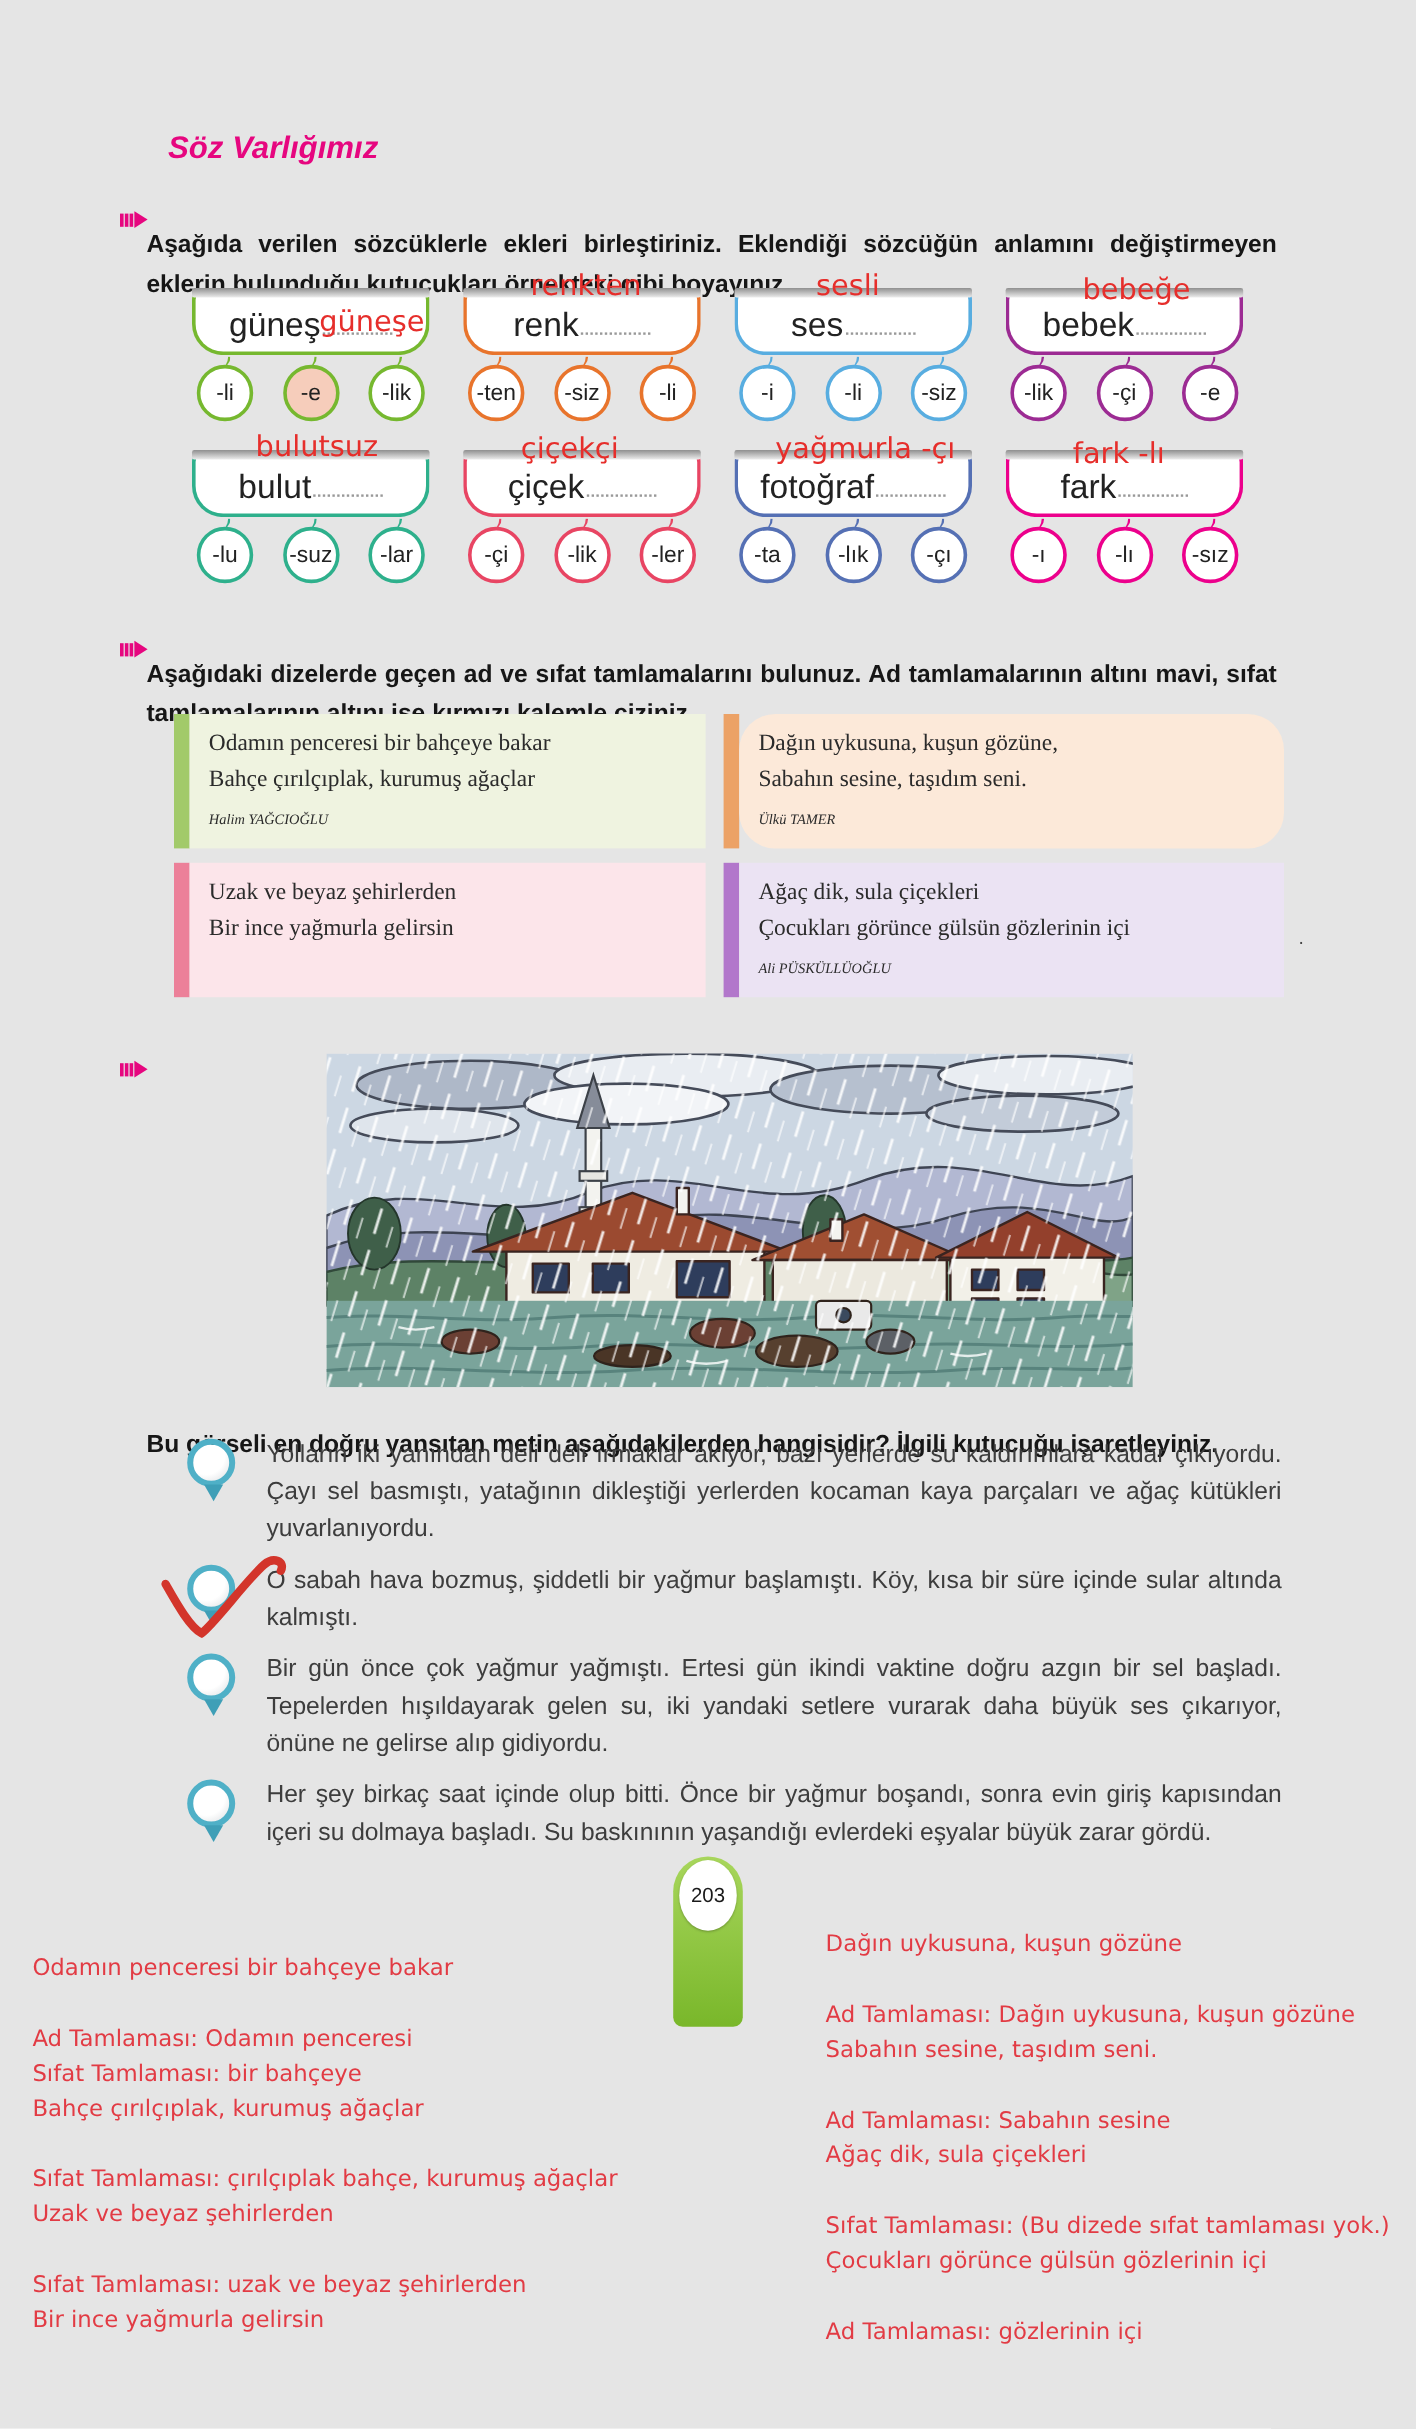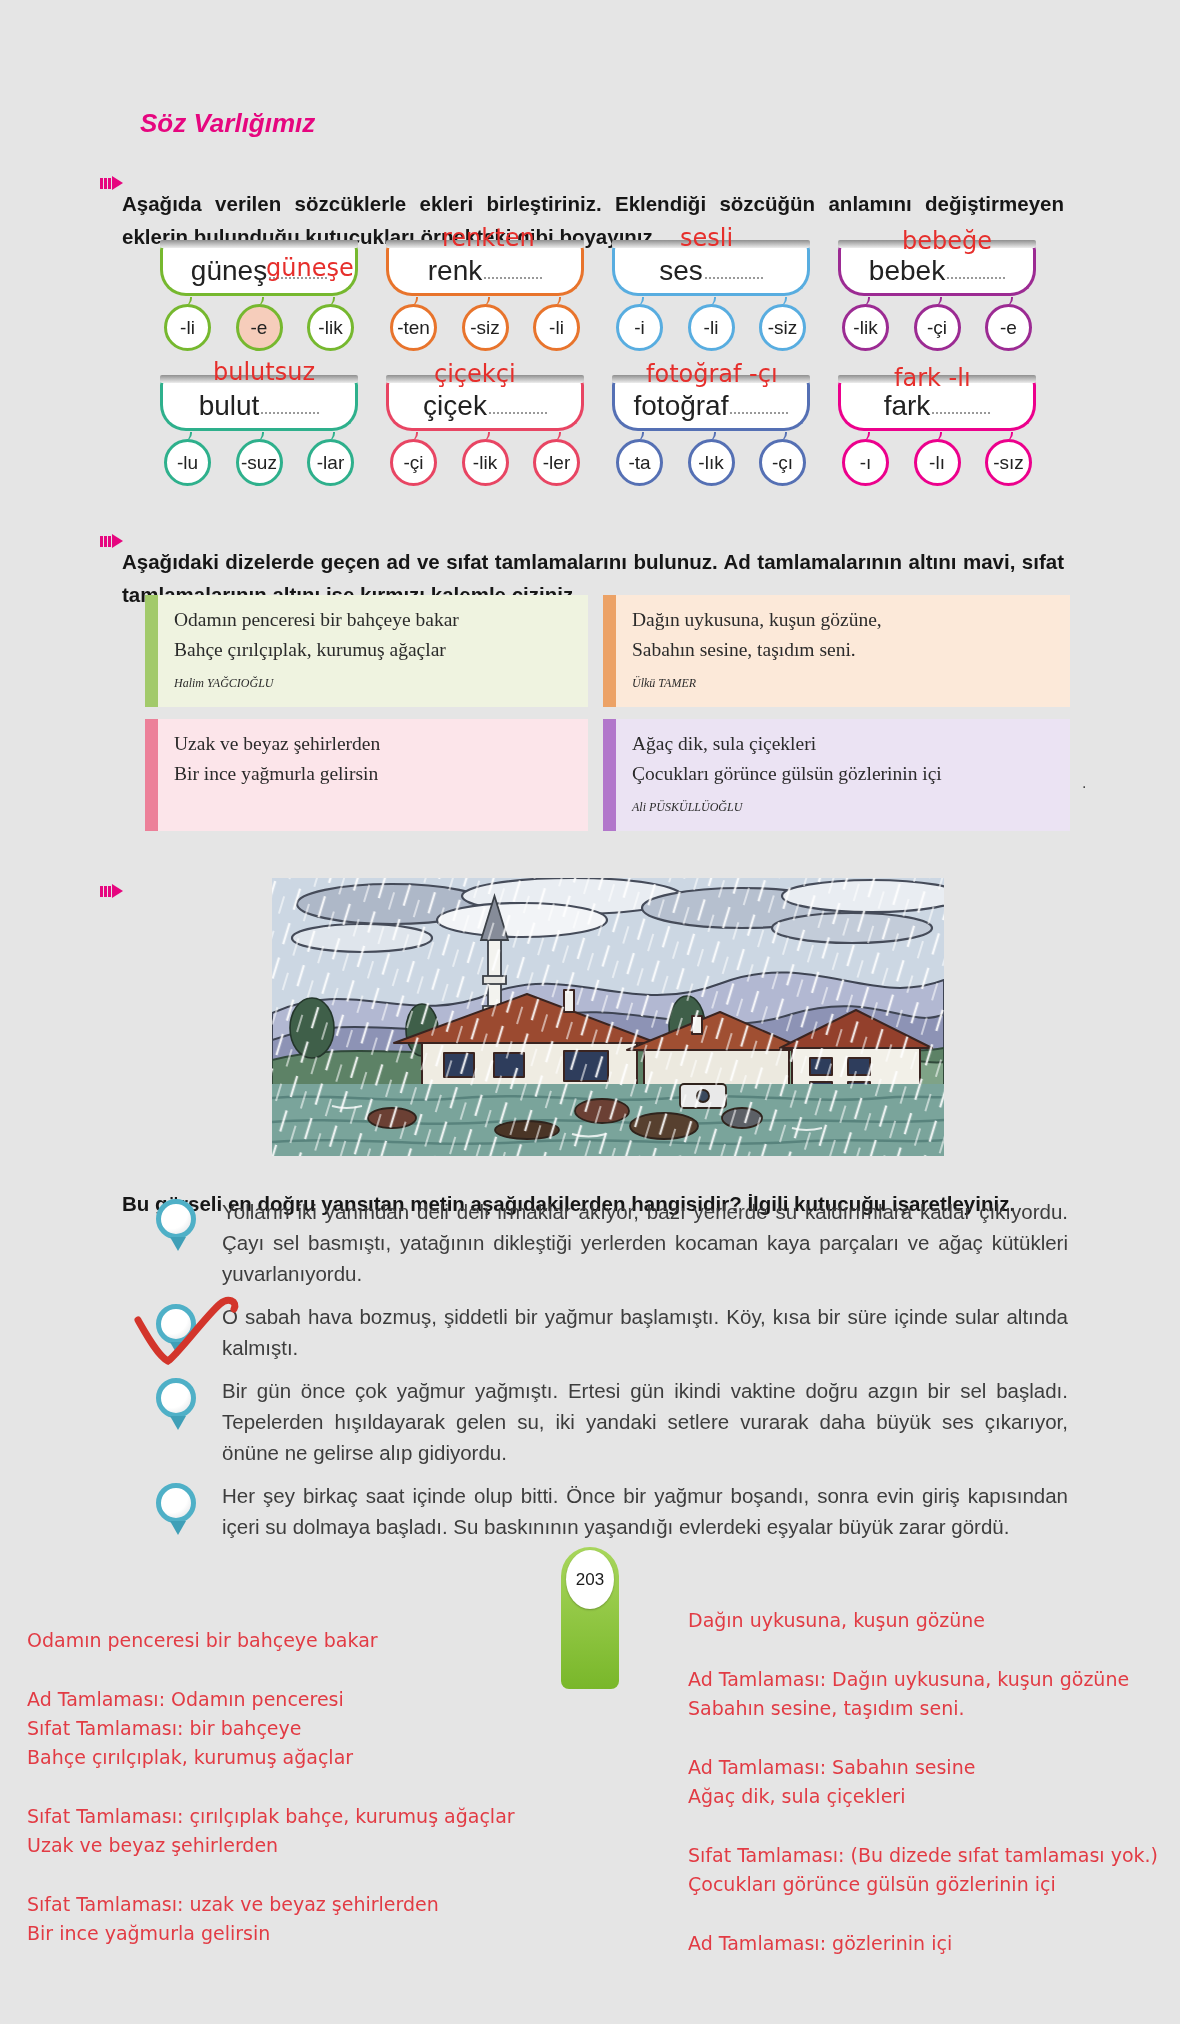--- a/index.html
+++ b/index.html
@@ -45,21 +45,21 @@
   .g7 .sg-answer{left:34px;top:-15px;}
   .g8 .sg-answer{left:56px;top:-11px;}
 
   
   .poems{position:absolute;left:145px;top:595px;display:grid;grid-template-columns:443px 467px;gap:12px 15px;}
   .poem{display:flex;min-height:112px;}
   .pbar{width:13px;flex:none;}
   .pbody{flex:1;padding:10px 16px 8px 16px;font-family:"Liberation Serif",serif;font-size:19.5px;line-height:30px;color:#2b2b2b;}
   .pauthor{text-align:left;font-weight:normal;font-style:italic;font-size:12px;margin-top:3px;}
   .poem1 .pbar{background:#a2ca6a;} .poem1 .pbody{background:#eff3e0;}
-  .poem2 .pbar{background:#eca266;} .poem2 .pbody{background:#fce9d9;}
+  .poem2 .pbar{background:#eca266;} .poem2 .pbody{background:#fce9d9;border-radius:30px;}
   .poem3 .pbar{background:#ec8099;} .poem3 .pbody{background:#fce5ea;}
   .poem4 .pbar{background:#b277cb;} .poem4 .pbody{background:#ebe3f3;}
   .stray-dot{position:absolute;left:1082px;top:774px;font-size:16px;color:#444;}
 
   
   .illus{position:absolute;left:272px;top:878px;width:672px;height:278px;}
 
   
   .options{position:absolute;left:152px;top:1196px;width:916px;}
   .option{display:flex;margin-bottom:12px;}
@@ -169,21 +169,21 @@
             <span class="sg-word">çiçek</span>
             <span class="dots"></span>
           </div>
         <div class="sg-circles">
           <span class="circle">-çi</span>
           <span class="circle">-lik</span>
           <span class="circle">-ler</span>
         </div>
       </div>
       <div class="sg g7">
-        <span class="sg-answer">fotoğraf -çı</span>
+        <span class="sg-answer">yağmurla -çı</span>
         <div class="sg-box">
             <span class="sg-word">fotoğraf</span>
             <span class="dots"></span>
           </div>
         <div class="sg-circles">
           <span class="circle">-ta</span>
           <span class="circle">-lık</span>
           <span class="circle">-çı</span>
         </div>
       </div>

